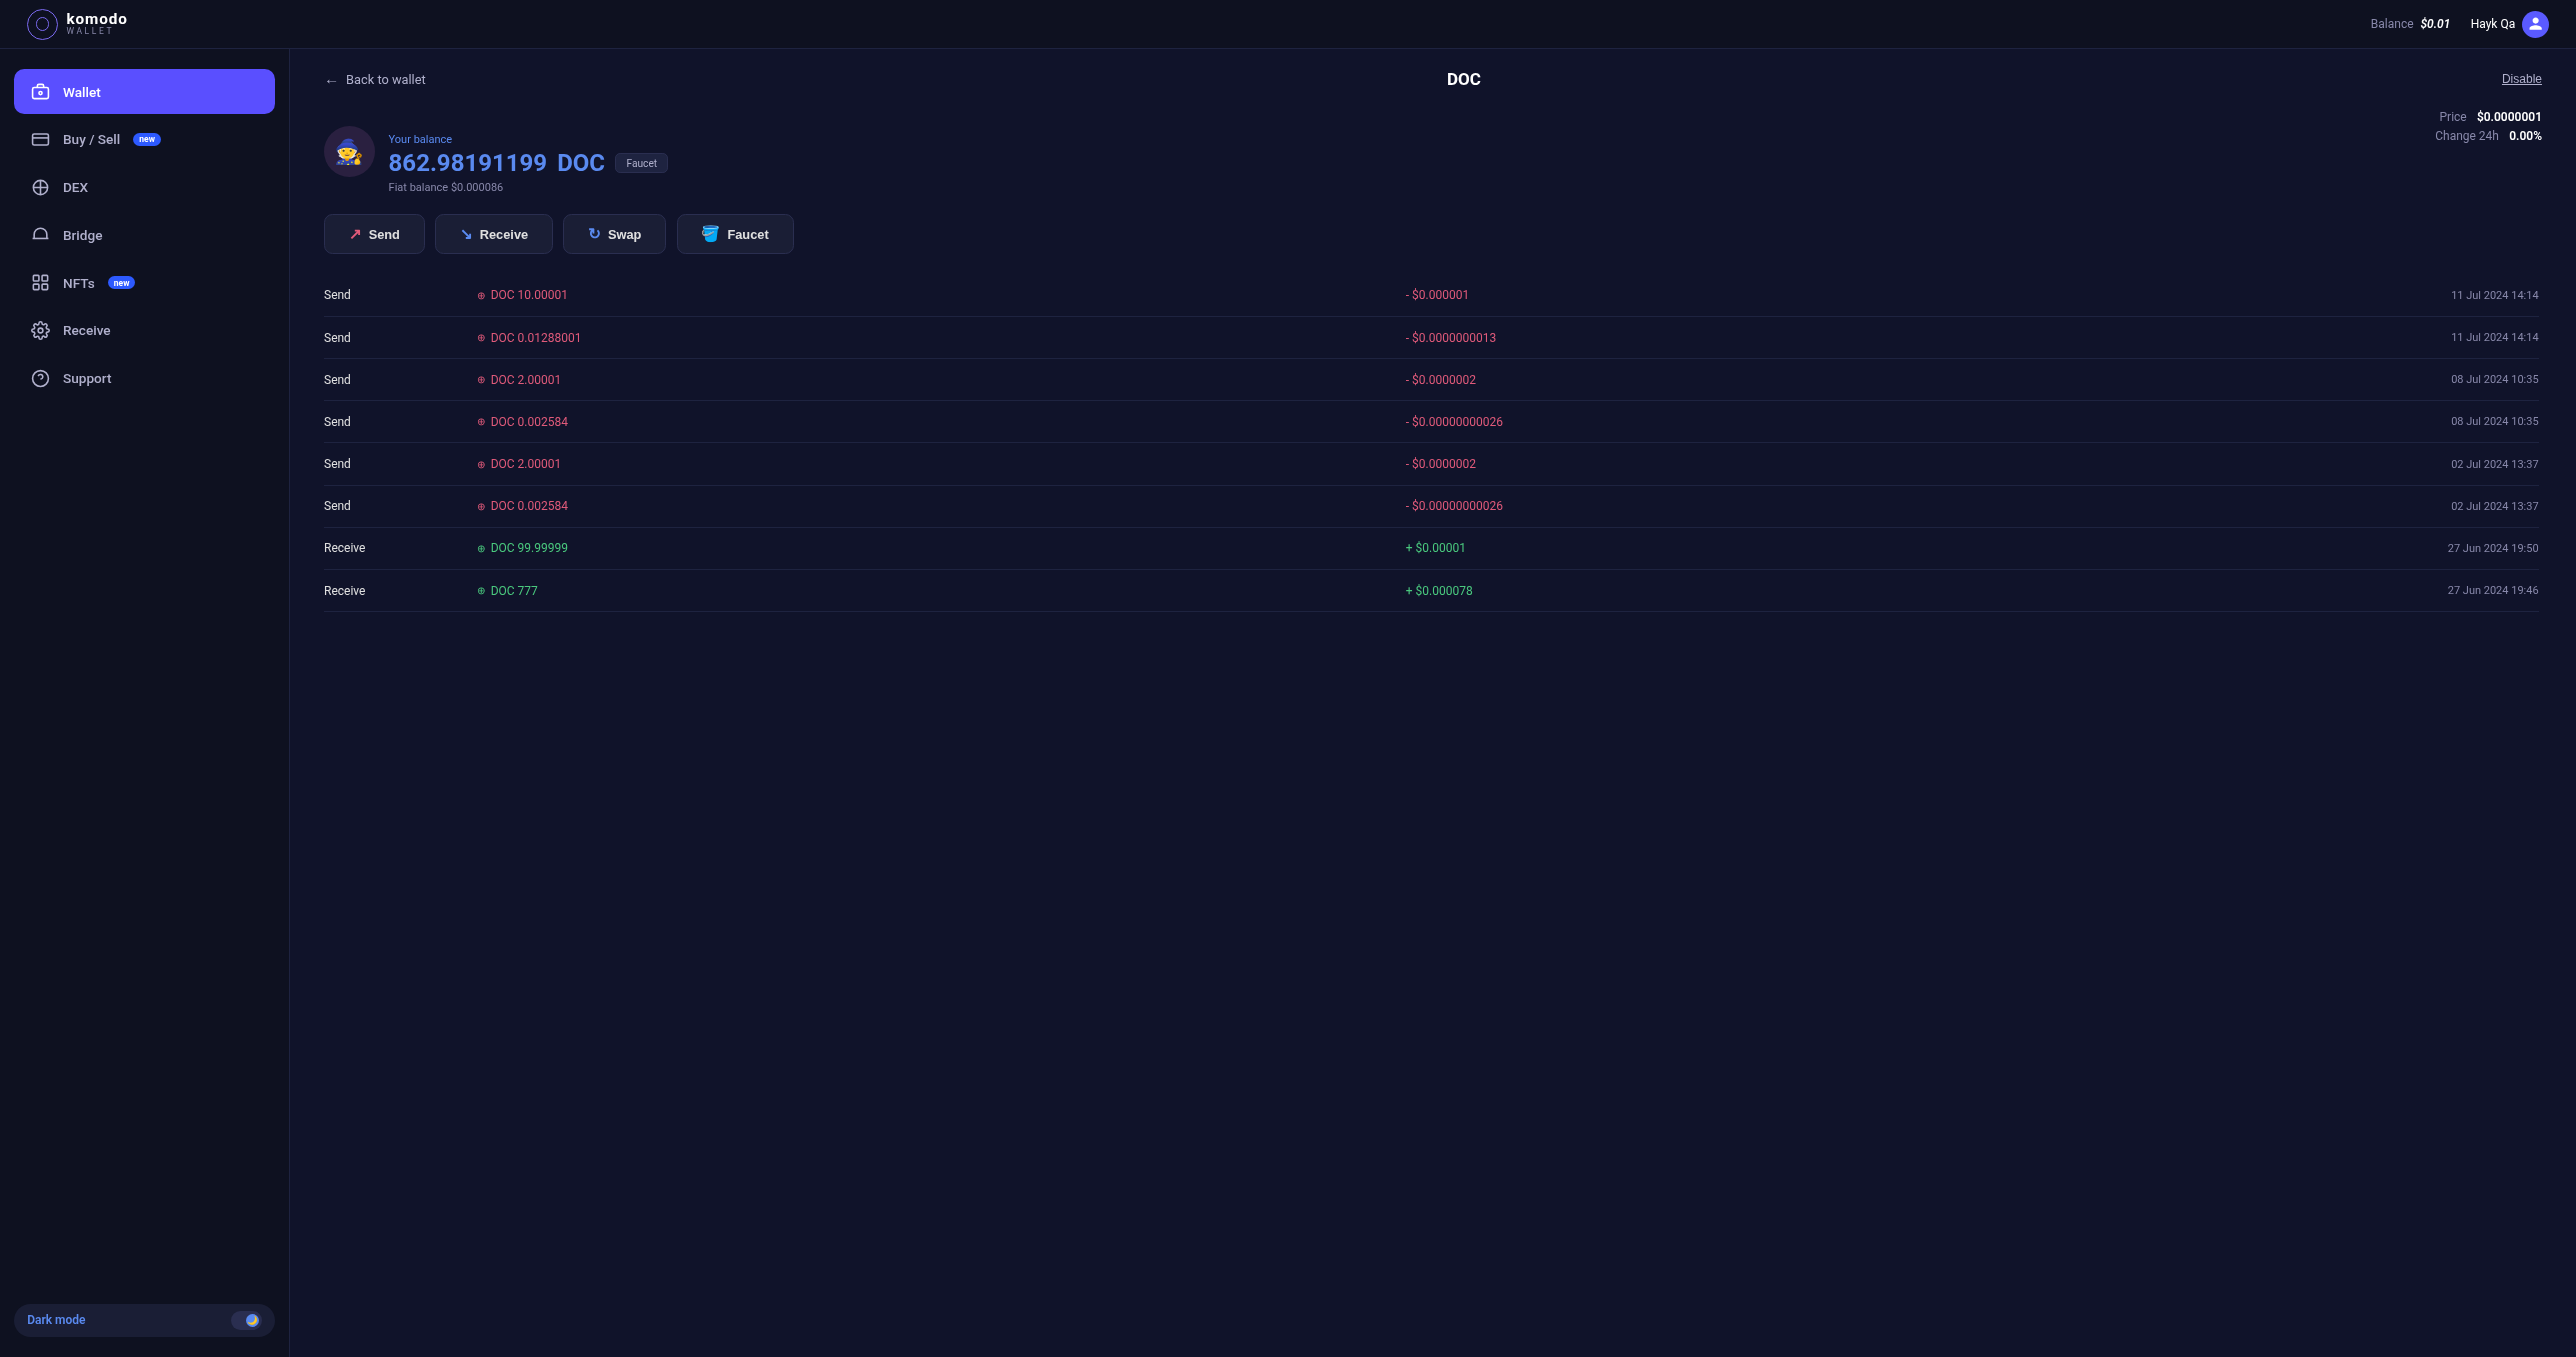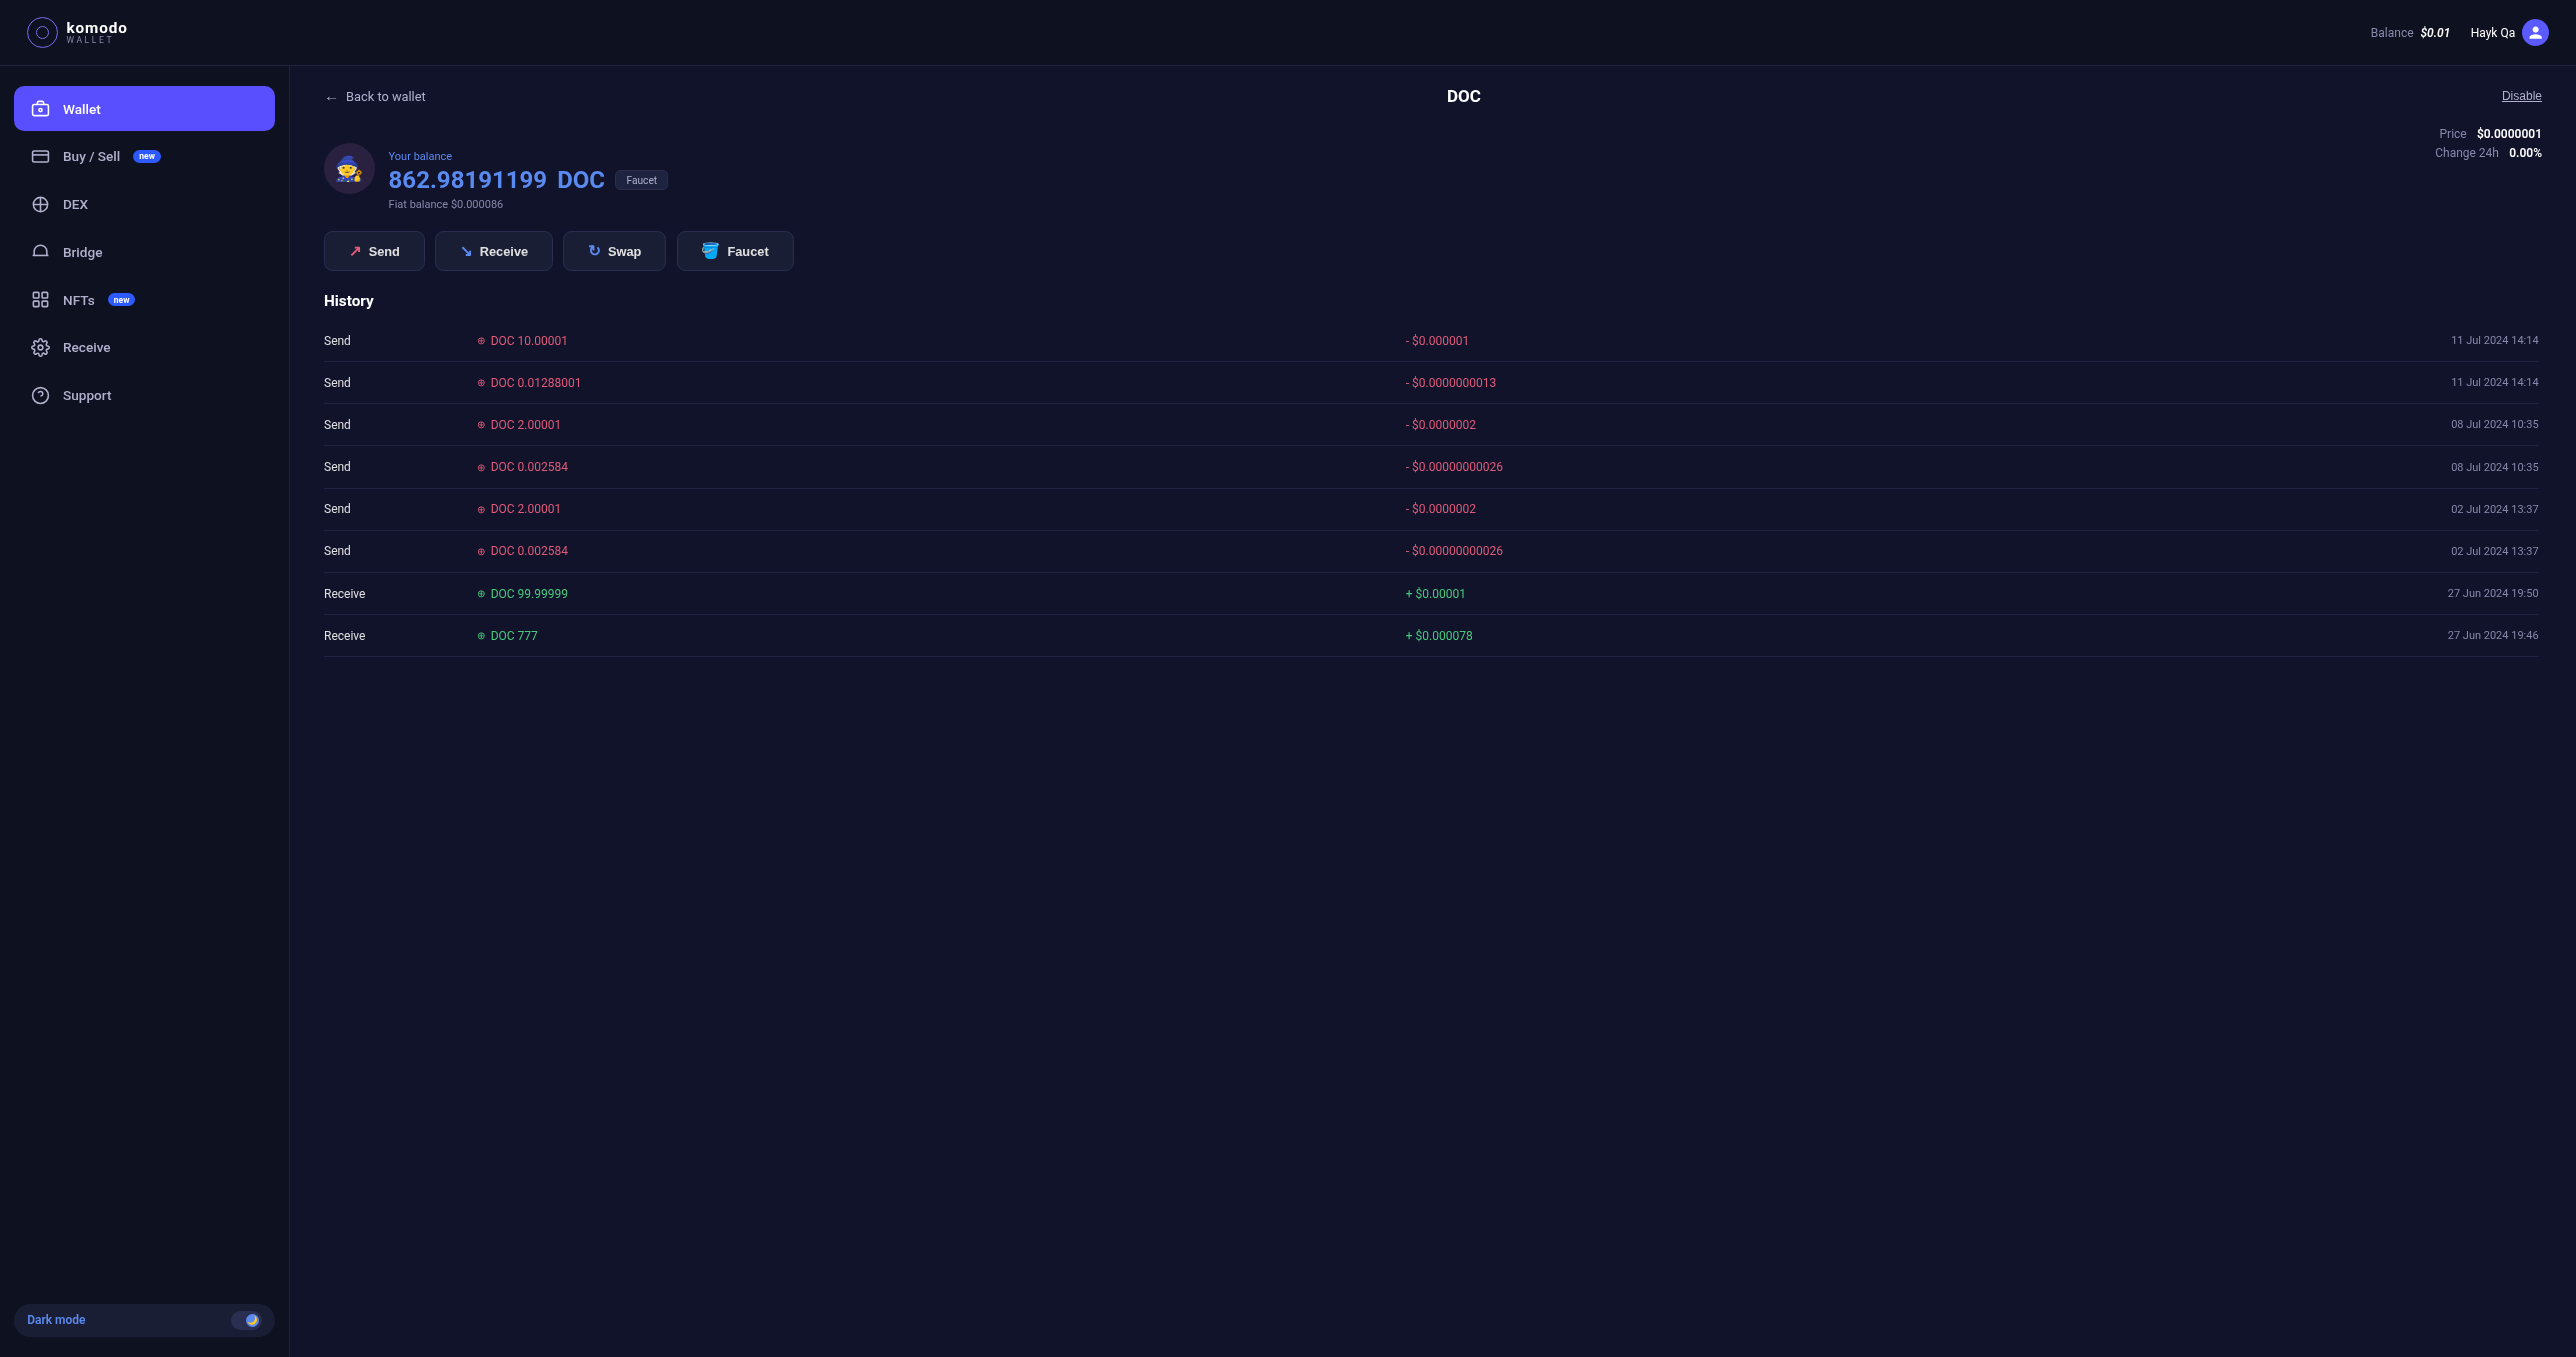--- a/index.html
+++ b/index.html
@@ -12,21 +12,21 @@
       flex-direction: column;
       overflow: hidden;
     }
 
     
     .header {
       display: flex;
       align-items: center;
       justify-content: space-between;
       padding: 0 27px;
-      height: 66px;
+      height: 49px;
       background: #0e1120;
       border-bottom: 0.9px solid #1e2340;
       flex-shrink: 0;
     }
     .logo-area {
       display: flex;
       align-items: center;
       gap: 8.5px;
     }
     .logo-icon {
@@ -580,21 +580,20 @@
         <span class="action-btn-icon" style="color:#5a8af0;">↻</span>
         <span>Swap</span>
       </button>
       <button class="action-btn">
         <span class="action-btn-icon" style="color:#5abff0;">🪣</span>
         <span>Faucet</span>
       </button>
     </div>
 
     <div class="history-section">
-      <div class="history-title">History</div>
       <div class="history-list" id="history-list">
 
       <div class="history-row">
             <span class="history-type">Send</span>
             <div class="history-amount amount-send"><span class="circle-icon-red">⊕</span> DOC 10.00001</div>
             <span class="history-fiat fiat-negative">- $0.000001</span>
             <span class="history-date">11 Jul 2024 14:14</span>
           </div>
           <div class="history-row">
             <span class="history-type">Send</span>

